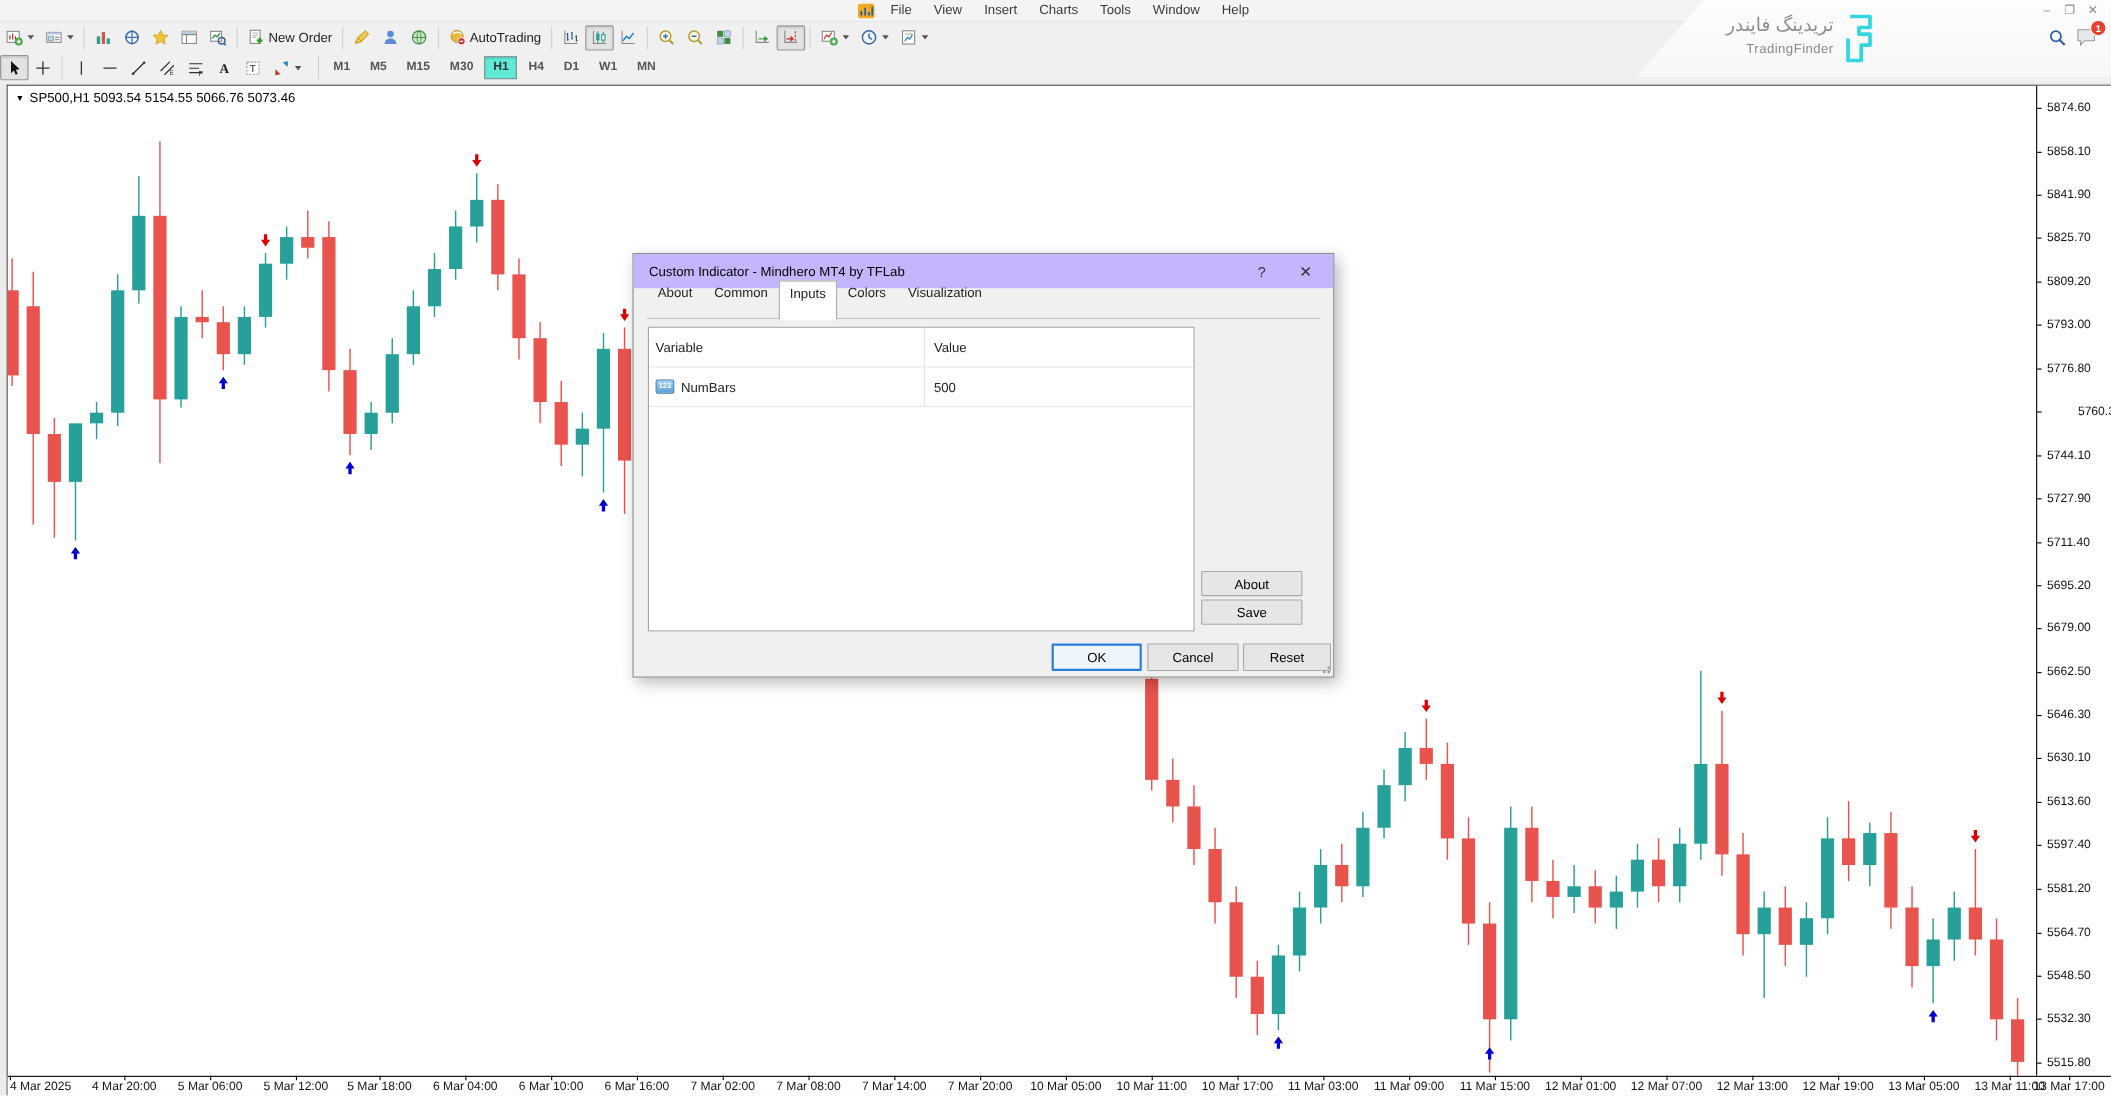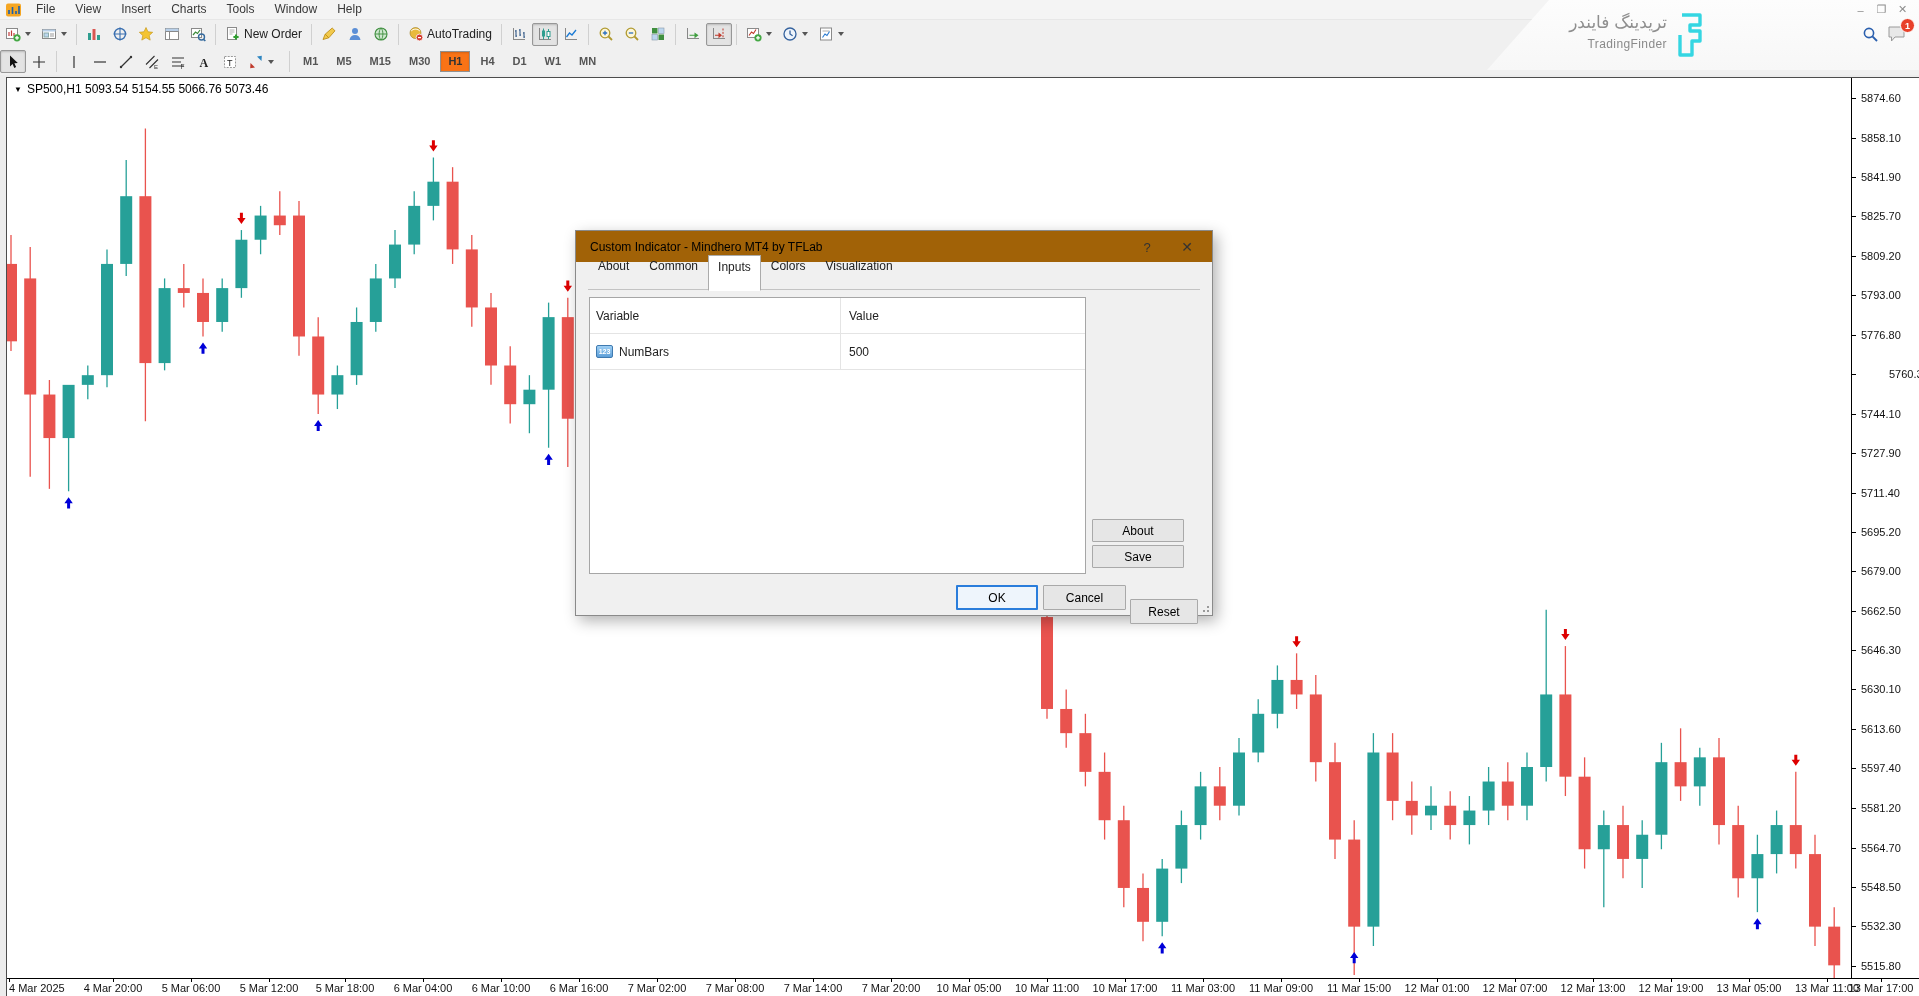--- a/index.html
+++ b/index.html
@@ -1,52 +1,52 @@
 <!DOCTYPE html>
 <html><head>
 <meta charset="utf-8">
 <style>
   * { box-sizing: border-box; margin: 0; padding: 0; }
   html,body { width:1919px; height:996px; overflow:hidden; }
   body { font-family:"Liberation Sans", sans-serif; background:#ececec; position:relative; font-size:12px; color:#222; }
 
   
-  .menubar { height:19px; display:flex; align-items:center; background:#f4f4f4; padding-left:3px; }
+  .menubar { height:19px; display:flex; align-items:center; background:#f4f4f4; padding-left:3px;justify-content:center; }
   .appicon { width:18px; height:16px; margin:0 3px 0 2px; }
   .menu-item { padding:2px 10px 3px 10px; color:#3a3a3a; }
 
   
   .toolbar { display:flex; align-items:center; background:#f0f0f0; }
   .tb1 { height:29px; border-top:1px solid #e7e7e7; }
   .tb2 { height:27px; }
   .tbtn { height:23px; min-width:25px; display:flex; align-items:center; justify-content:center; gap:3px; padding:0 4px; border:1px solid transparent; border-radius:2px; color:#333; }
   .tbtn.active { border-color:#979797; background:#e3e3e3; box-shadow:inset 0 1px 2px rgba(0,0,0,.18); }
   .tbtn .lbl { font-size:12px; color:#222; }
   .caret { width:0; height:0; border-left:3px solid transparent; border-right:3px solid transparent; border-top:4px solid #555; margin-left:1px; }
   .tsep { width:1px; height:21px; background:#d0d0d0; margin:0 4px; flex:0 0 1px; }
   .icon16 { width:16px; height:16px; display:block; }
   .tf-btn { font-size:11px; font-weight:bold; color:#555; padding:3px 7px 4px 7px; border:1px solid transparent; margin:0 1px; }
-  .tf-btn.active { border-color:#909090; background:#f97316; box-shadow:inset 0 1px 2px rgba(0,0,0,.15); color:#333; }
+  .tf-btn.active { border-color:#909090; background:#5eead4; box-shadow:inset 0 1px 2px rgba(0,0,0,.15); color:#333; }
 
   
   .chart-wrap { position:absolute; left:6px; top:77px; width:1913px; height:919px; background:#fff; border:1px solid #4c4c4c; border-right:none; border-bottom:none; }
   #plot-svg { position:absolute; left:0; top:0; }
   .symbol-label { position:absolute; left:7px; top:4px; font-size:12px; color:#000; display:flex; align-items:center; gap:5px; z-index:2; }
   .sym-caret { font-size:8px; color:#000; }
   .price-axis { position:absolute; left:1844px; top:0; width:69px; height:900px; background:#fff; border-left:1px solid #000; z-index:3; }
   .price-label { position:absolute; left:9px; font-size:11px; color:#111; white-space:nowrap; }
   .price-tick { position:absolute; left:0; width:4px; height:1px; background:#000; }
   .time-axis { position:absolute; left:0; top:900px; width:1913px; height:19px; background:#fff; border-top:1px solid #000; z-index:3; }
   .time-label { position:absolute; top:3px; font-size:11px; color:#111; white-space:nowrap; transform:translateX(-50%); }
   .time-label.left { transform:none; }
   .time-tick { position:absolute; top:-1px; width:1px; height:4px; background:#000; }
 
   
   .dialog { position:absolute; left:575px; top:230px; width:638px; height:386px; background:#f0f0f0; border:1px solid #8a8a8a; box-shadow:4px 5px 14px rgba(0,0,0,.30); z-index:10; }
-  .dlg-title { height:31px; background:#a16207; display:flex; align-items:center; padding:0 14px; font-size:12px; color:#000; }
+  .dlg-title { height:31px; background:#c4b5fd; display:flex; align-items:center; padding:0 14px; font-size:12px; color:#000; }
   .dlg-sysbtn { position:absolute; top:7px; width:18px; height:18px; display:flex; align-items:center; justify-content:center; font-size:13px; color:#333; }
   .dlg-help { right:56px; }
   .dlg-close { right:16px; font-size:14px; }
   .tabstrip { position:absolute; left:12px; top:38px; display:flex; height:21px; align-items:flex-end; }
   .tabline { position:absolute; left:12px; right:12px; top:58px; height:0; border-top:1px solid #c3c3c3; }
   .tab { font-size:12px; padding:3px 9px 16px 9px; color:#222; border:1px solid transparent; position:relative; }
   .tab.active { background:#fff; border-color:#ababab #ababab #fff #ababab; z-index:2; top:1px; padding-top:4px; }
   .param-table { position:absolute; left:13px; top:66px; width:497px; height:277px; background:#fff; border:1px solid #a6a6a6; font-size:12px; }
   .pt-row { position:relative; height:36px; border-bottom:1px solid #e4e4e4; display:flex; align-items:center; }
   .pt-col2 { position:absolute; left:250px; top:0; height:100%; display:flex; align-items:center; padding-left:8px; border-left:1px solid #e4e4e4; width:247px; }
@@ -718,19 +718,19 @@
           <span class="var-icon">123</span>
           <span>NumBars</span>
         </div>
         <div class="pt-col2">500</div>
       </div>
     </div>
   <div class="btn" id="btn-load" style="left:516px; top:288px; width:92px; height:23px;">About</div>
   <div class="btn" id="btn-save" style="left:516px; top:314px; width:92px; height:23px;">Save</div>
   <div class="btn primary" id="btn-ok" style="left:380px; top:354px; width:82px; height:25px;">OK</div>
   <div class="btn" id="btn-cancel" style="left:467px; top:354px; width:83px; height:25px;">Cancel</div>
-  <div class="btn" id="btn-reset" style="left:554px; top:368px; width:68px; height:25px;">Reset</div>
+  <div class="btn" id="btn-reset" style="left:554px; top:354px; width:80px; height:25px;">Reset</div>
   <div class="grip">
     <i style="right:0;bottom:0;"></i>
       <i style="right:4px;bottom:0;"></i>
       <i style="right:0;bottom:4px;"></i>
   </div>
 </div>
 
 </body></html>

